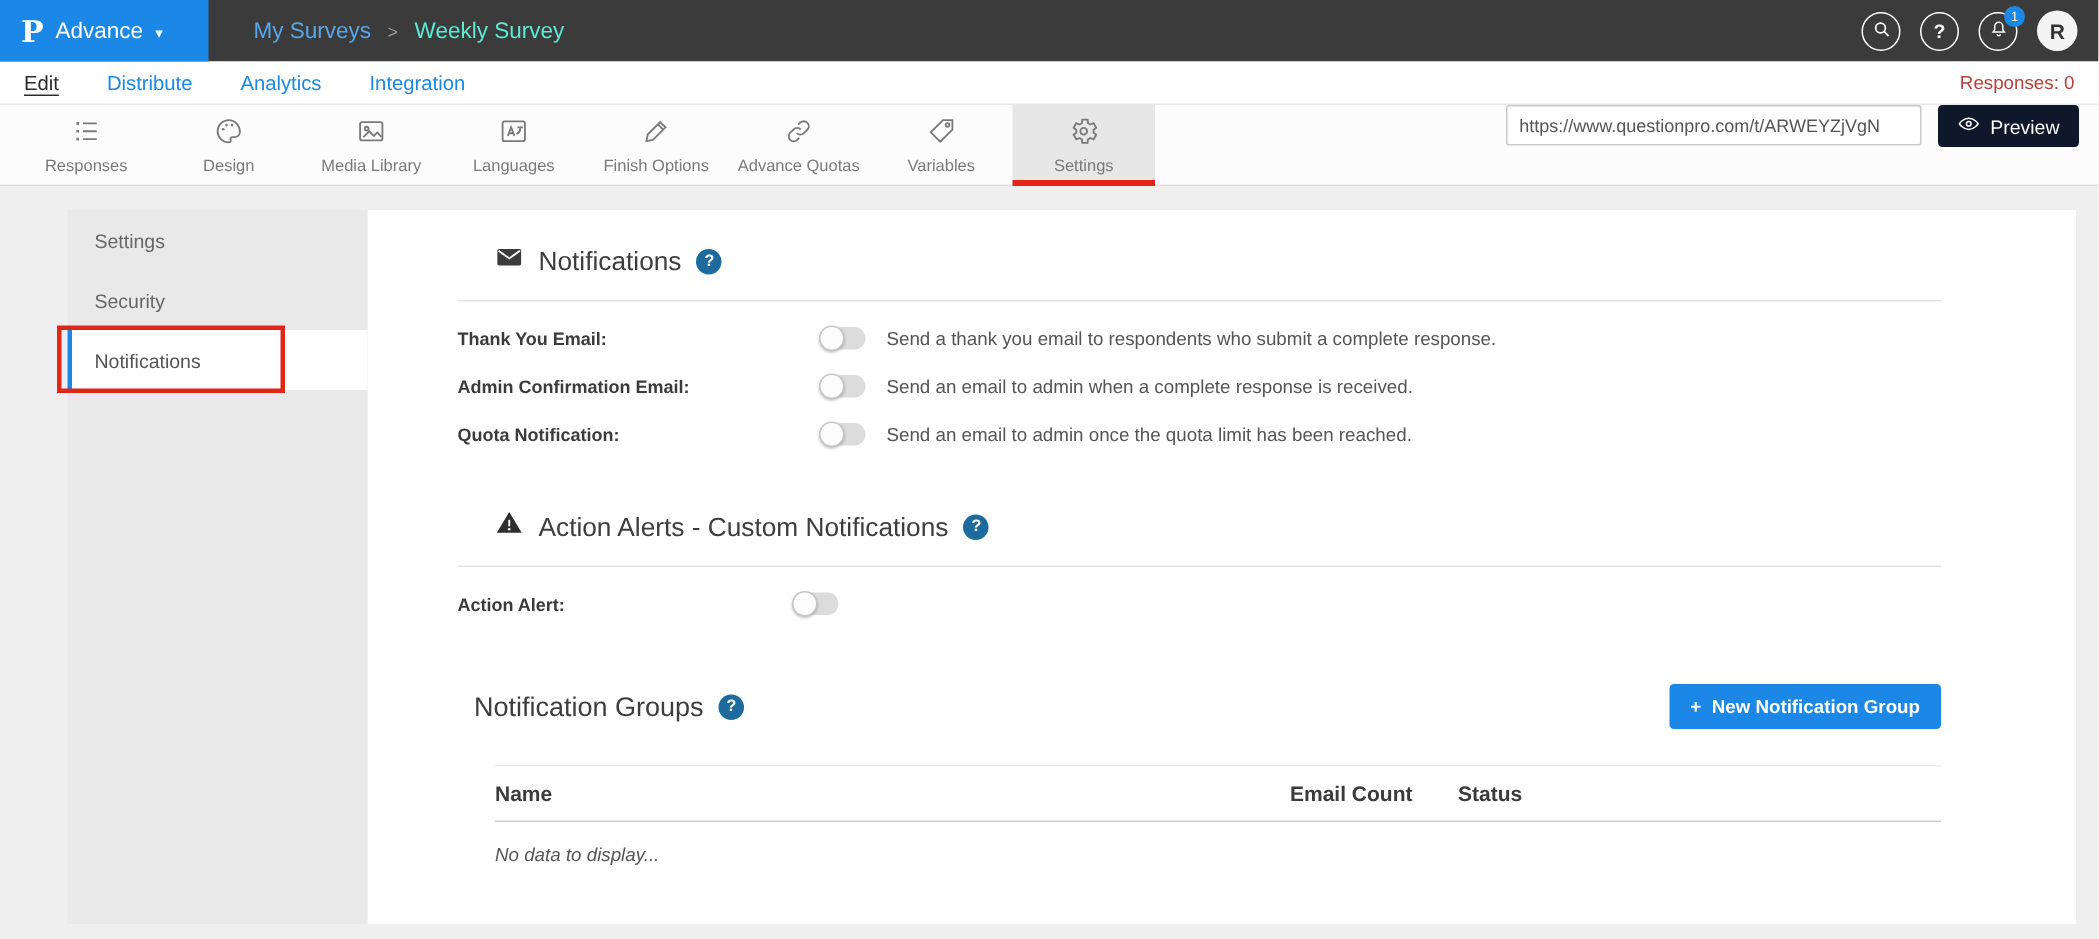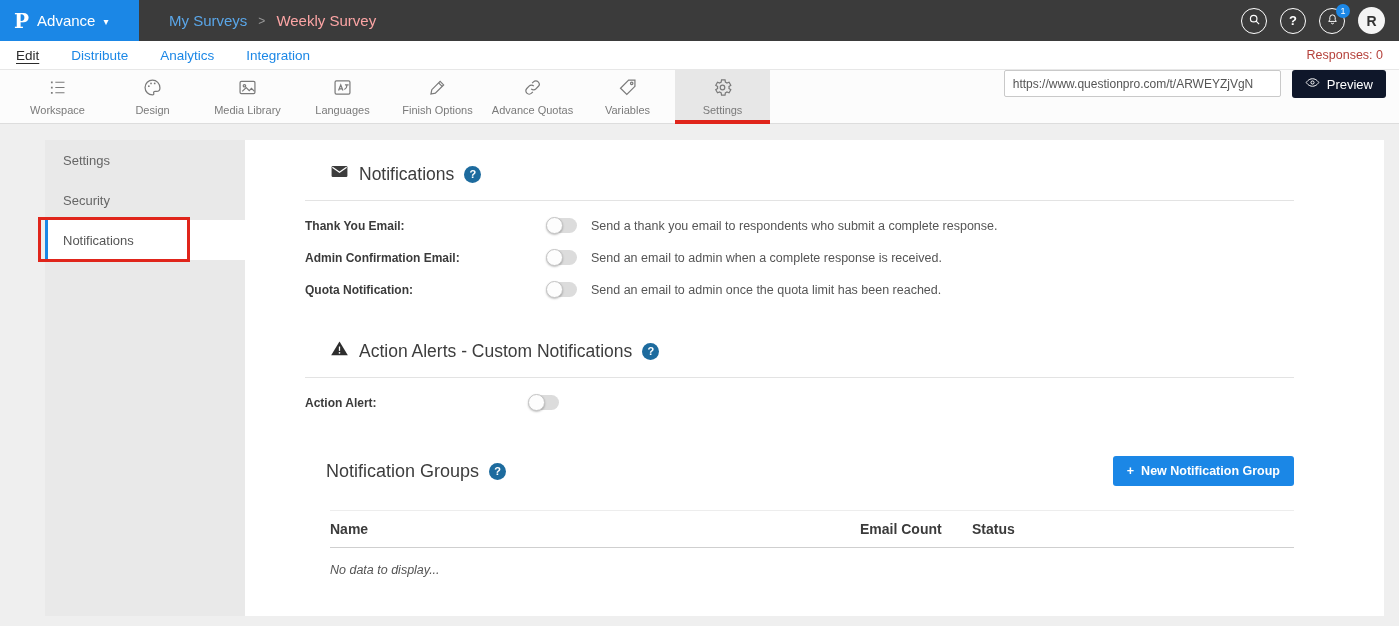--- a/index.html
+++ b/index.html
@@ -20,21 +20,21 @@
     width: 139px; height: 100%; background: #1b87e6;
     display: flex; align-items: center; gap: 8px;
     padding: 0 10px 0 14px; cursor: pointer; flex: none;
   }
   .brand .logo { font-weight: bold; font-size: 20px; font-family: "DejaVu Serif", serif; }
   .brand .brand-label { font-size: 15px; }
   .brand .caret { font-size: 10px; margin-top: 2px; }
   .breadcrumb { margin-left: 30px; display: flex; align-items: center; gap: 11px; font-size: 15px; }
   .bc-parent { color: #5aa6e8; cursor: pointer; }
   .bc-sep { color: #9a9a9a; font-size: 12px; }
-  .bc-current { color: #fca5a5; }
+  .bc-current { color: #5eead4; }
   .topbar-right { margin-left: auto; display: flex; align-items: center; gap: 13px; padding-right: 14px; }
   .circle-icon {
     width: 26px; height: 26px; border: 1.6px solid #fff; border-radius: 50%;
     display: flex; align-items: center; justify-content: center;
     font-size: 13px; font-weight: bold; position: relative; cursor: pointer;
   }
   .badge {
     position: absolute; top: -5px; right: -6px;
     background: #1b87e6; color: #fff; min-width: 14px; height: 14px;
     border-radius: 7px; font-size: 9px; font-weight: normal;
@@ -117,21 +117,21 @@
   .toggle { width: 30px; height: 15px; background: #dcdcdc; border-radius: 8px; position: relative; cursor: pointer; flex: none; }
   .toggle .knob {
     position: absolute; left: -1px; top: -1px; width: 17px; height: 17px;
     background: #fdfdfd; border: 1px solid #c4c4c4; border-radius: 50%;
     box-shadow: 0 1px 2px rgba(0,0,0,0.25);
   }
   .row-desc { font-size: 12.5px; color: #555; }
 
   .section-2 { margin-top: 42px; }
   .groups-header { margin-top: 46px; display: flex; align-items: center; justify-content: space-between; }
-  .groups-title { display: flex; align-items: center; gap: 10px; margin-left: 21px; font-size: 18px; color: #3d3d3d; }
+  .groups-title { display: flex; align-items: center; gap: 10px; margin-left: 11px; font-size: 18px; color: #3d3d3d; }
   .new-group-btn {
     background: #1b87e6; color: #fff; border: none; border-radius: 3px;
     padding: 8px 14px; font-size: 12.5px; font-weight: bold; cursor: pointer;
     display: flex; align-items: center; gap: 7px; font-family: "Liberation Sans", sans-serif;
   }
   .table { margin: 24px 0 0 25px; }
   .t-head {
     display: flex; border-top: 1px solid #ededed; border-bottom: 1px solid #cfcfcf;
     padding: 10px 0; font-weight: bold; font-size: 14px; color: #3b3b3b;
   }
@@ -188,21 +188,21 @@
 </nav>
 
 <div class="toolbar">
   <div class="tool-item">
     <span>
       <svg viewBox="0 0 24 24">
           <path d="M4.5 5h2v2h-2zM4.5 11h2v2h-2zM4.5 17h2v2h-2z" fill="#7a7a7a" stroke="none"></path>
           <path d="M9.5 6h10.5M9.5 12h10.5M9.5 18h10.5"></path>
         </svg>
     </span>
-    <span>Workspace</span>
+    <span>Responses</span>
   </div>
   <div class="tool-item">
     <span>
       <svg viewBox="0 0 24 24">
           <path d="M12 3.5a8.5 8.5 0 1 0 0 17c1.2 0 1.8-.9 1.4-1.9-.5-1.3.3-2.1 1.6-2.1h1.5a4 4 0 0 0 4-4c0-5-3.8-9-8.5-9z"></path>
           <circle cx="7.8" cy="10.5" r="1" fill="#7a7a7a" stroke="none"></circle>
           <circle cx="10.3" cy="7.3" r="1" fill="#7a7a7a" stroke="none"></circle>
           <circle cx="14.5" cy="7.3" r="1" fill="#7a7a7a" stroke="none"></circle>
         </svg>
     </span>

